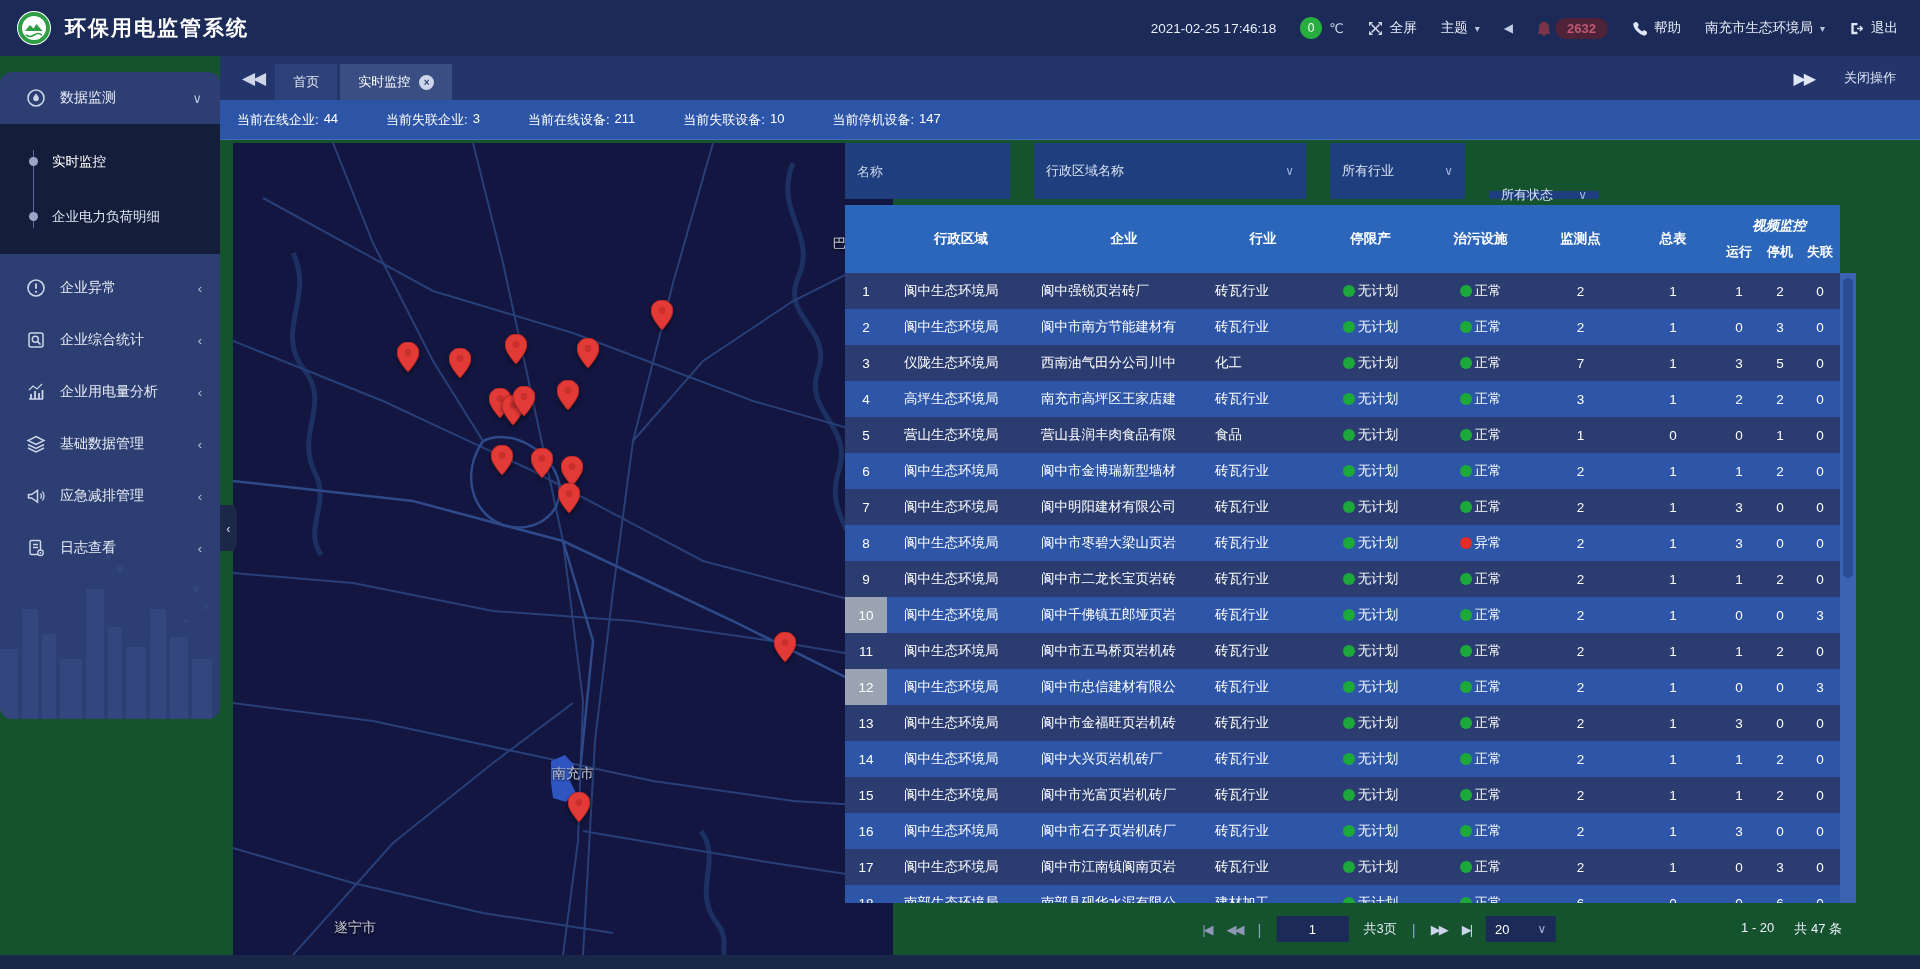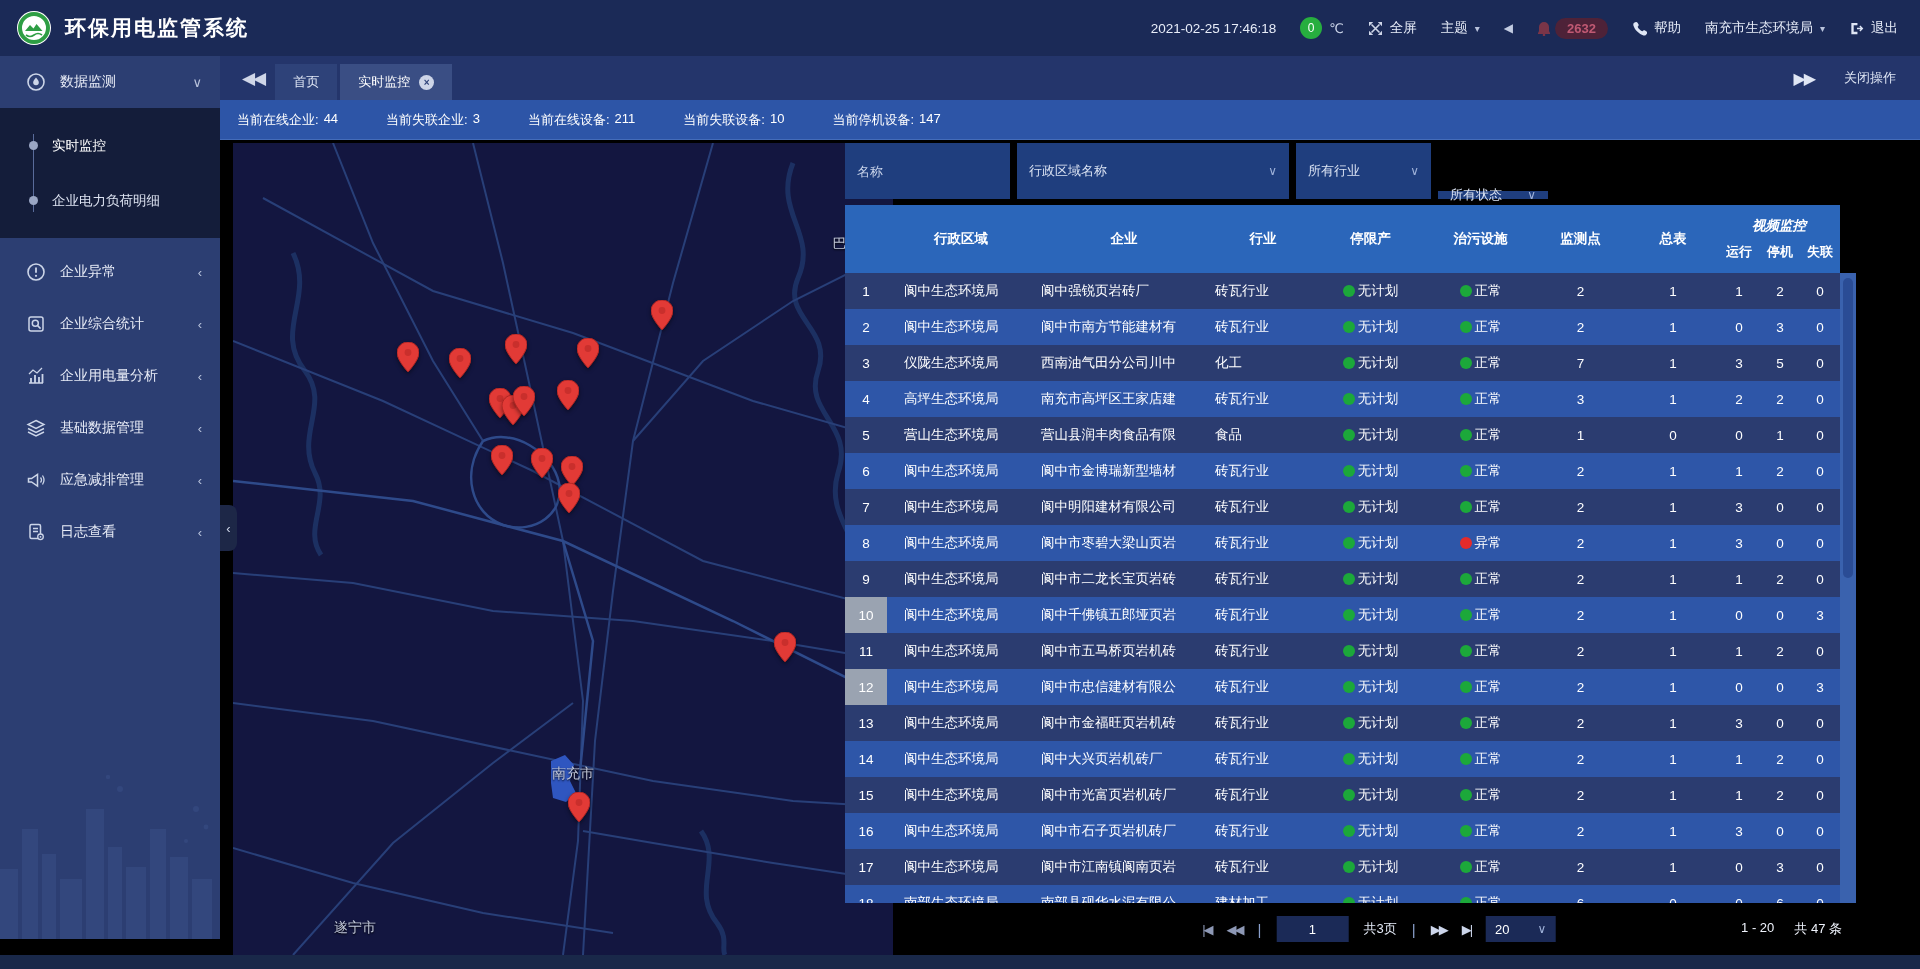--- a/index.html
+++ b/index.html
@@ -1,18 +1,18 @@
 <!DOCTYPE html>
 <html><head>
 <meta charset="utf-8">
 <style>
   * { margin:0; padding:0; box-sizing:border-box; }
   html,body { background:#0e1733; }
   .app{ position:relative; width:1920px; height:969px; overflow:hidden;
-        background:#000000; color:#fff;
+        background:#14532d; color:#fff;
         font-family:"Liberation Sans","DejaVu Sans",sans-serif; }
 
   
   .header{ position:absolute; left:0; top:0; width:1920px; height:56px;
            background:#1b2a57; display:flex; align-items:center; z-index:20;}
   .logo{ margin-left:16px; width:36px; height:36px; flex:0 0 auto;}
   .app-title{ margin-left:13px; font-size:21px; font-weight:bold; letter-spacing:2px; color:#fff;}
   .header-right{ margin-left:auto; display:flex; align-items:center; gap:24px;
                  padding-right:22px; font-size:13.5px; color:#e7ecf8;}
   .hgroup{ display:flex; align-items:center; gap:7px; cursor:pointer;}
@@ -22,22 +22,22 @@
                font-size:12px; color:#fff;}
   .temp-unit{ color:#cdd6ea; font-size:13px;}
   .caret{ font-size:10px; color:#b9c3dc;}
   .mute-ico{ color:#c3cce2; font-size:12px;}
   .bell-wrap{ display:flex; align-items:center; gap:4px;}
   .bell-badge{ background:#4e2238; color:#c05973; border-radius:11px;
                padding:3px 12px; font-size:13px; font-weight:bold;}
   .hicon{ display:flex; }
 
   
-  .sidebar{ position:absolute; left:0; top:56px; width:220px; height:883px;
-            background:#2c3e72; z-index:10; overflow:hidden;}
+  .sidebar{ position:absolute; left:0; top:72px; width:220px; height:647px;
+            background:#2c3e72; z-index:10; overflow:hidden;border-radius:12px;}
   .group-item{ height:52px; display:flex; align-items:center;
                padding:0 18px 0 26px; font-size:14px; color:#e8ecf7; cursor:pointer;}
   .group-item .gi-label{ margin-left:14px;}
   .group-item .chev{ margin-left:auto; color:#b9c3dc; font-size:13px;}
   .icon-sb{ width:20px; height:20px; display:flex; flex:0 0 auto;}
   .submenu{ background:#141d3a; position:relative; padding:10px 0;}
   .submenu:before{ content:''; position:absolute; left:33px; top:26px; bottom:26px;
                    width:1px; background:#596b9a;}
   .submenu-item{ height:55px; display:flex; align-items:center; padding-left:52px;
                  font-size:13.5px; color:#dde3f1; position:relative; cursor:pointer;}
@@ -78,21 +78,21 @@
   .map-panel{ position:absolute; left:13px; top:3px; width:660px; height:812px;
               background:#131640; overflow:hidden;}
   .map-roads{ position:absolute; left:0; top:0;}
   .city-label{ position:absolute; transform:translate(-50%,-50%);
                font-size:14px; color:#c3c9da; text-shadow:0 1px 2px #000; white-space:nowrap;}
   .pin{ position:absolute; width:22px; height:30px; transform:translate(-50%,-100%);
         filter:drop-shadow(0 2px 2px rgba(0,0,0,.45)); cursor:pointer;}
 
   
   .right-panel{ position:absolute; left:625px; top:3px; width:1011px;}
-  .filter-row{ display:flex; gap:7px; height:56px;}
+  .filter-row{ display:flex; gap:24px; height:56px;}
   .f-box{ background:#1f3e7e; display:flex; align-items:center; padding:0 12px;
           font-size:13px; color:#c9d4ea; cursor:pointer;}
   .f-input{ width:165px; border:none; outline:none;}
   .f-input::placeholder{ color:#c9d4ea; }
   .f-sel{ justify-content:space-between; color:#dbe3f3;}
   .f-region{ width:272px;} .f-industry{ width:135px;} .f-status{ width:110px;margin-top:48px;}
   .sel-chev{ color:#9fb2d9; font-size:12px; margin-left:10px;}
 
   .table-box{ margin-top:6px; position:relative; width:1011px;}
   .thead{ width:995px; height:68px; background:#2b66ba; display:flex; font-weight:bold;}

